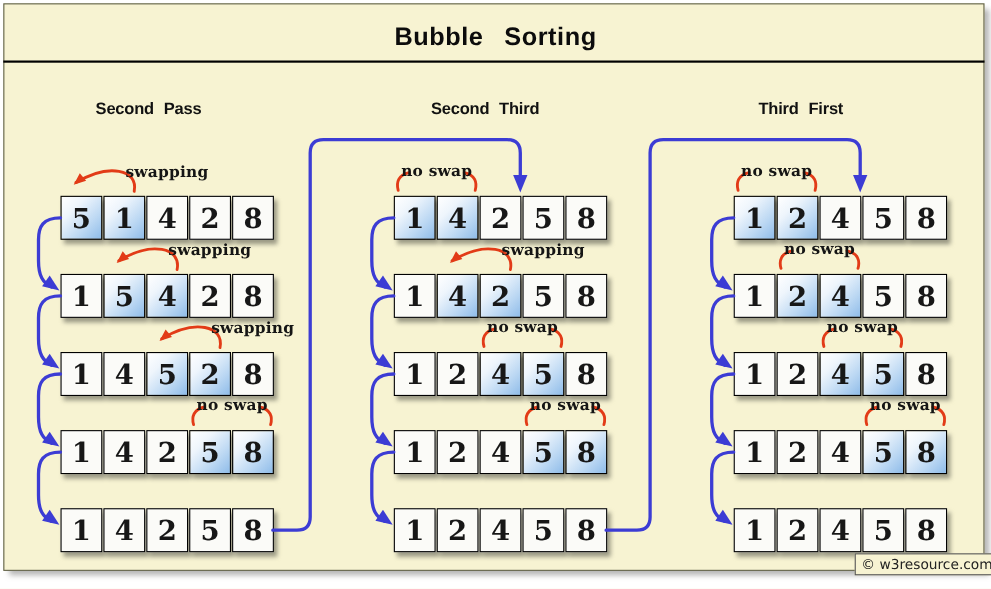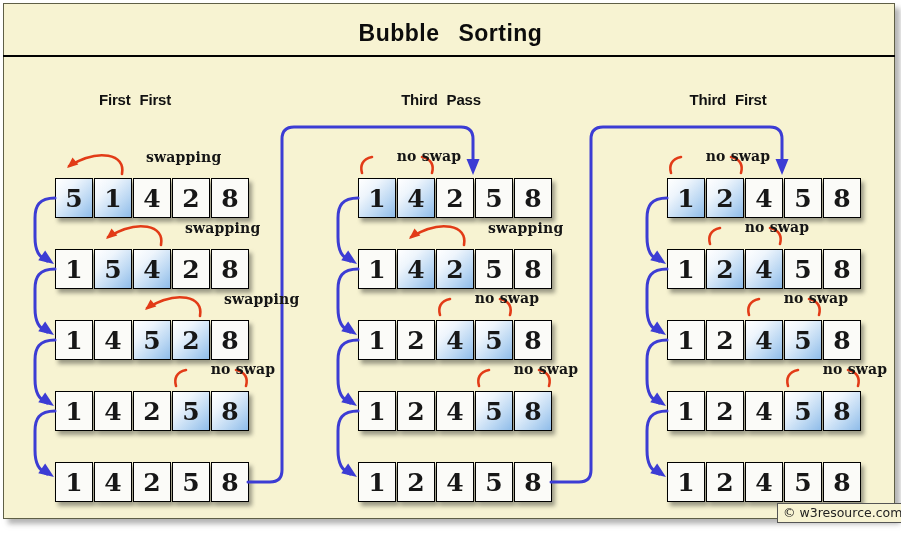--- a/index.html
+++ b/index.html
@@ -19,35 +19,35 @@
   #arrows{position:absolute;left:0;top:0;z-index:3;pointer-events:none;}
   #labels-layer{z-index:4;}
   .array-row{position:absolute;display:flex;filter:drop-shadow(3px 4px 2px rgba(105,105,90,0.65));}
   .cell{box-sizing:border-box;width:38px;height:40px;margin-right:1px;
         border:1.5px solid #000;background:#fbfbf8;
         display:flex;align-items:center;justify-content:center;
         font-family:"DejaVu Serif",serif;font-weight:700;font-size:25px;color:#171717;}
   .cell:last-child{margin-right:0;}
   .cell.hl{background:linear-gradient(135deg,#ffffff 0%,#eef5fc 30%,#bcd8f3 68%,#8fbce9 100%);}
   .ann-label{position:absolute;font-family:"DejaVu Serif",serif;font-weight:700;
-        font-size:14px;color:#151515;white-space:nowrap;letter-spacing:0.2px;margin-left:32px;}
+        font-size:14px;color:#151515;white-space:nowrap;letter-spacing:0.2px;}
   .ann-label.center{transform:translateX(-50%);}
   .watermark{position:absolute;left:777px;top:503px;z-index:5;
         font-family:"DejaVu Sans",sans-serif;font-size:12.5px;color:#222;
         border:1px solid #555;background:#f7f3d2;padding:1px 5px 2px 5px;white-space:nowrap;}
 </style>
 </head>
 <body>
 
 <div class="page">
   <div class="panel"></div>
   <div class="title">Bubble Sorting</div>
   <div class="rule"></div>
-  <div class="pass-header ph0">First First</div>
-  <div class="pass-header ph1">Third Pass</div>
+  <div class="pass-header ph0">Second Pass</div>
+  <div class="pass-header ph1">Second Third</div>
   <div class="pass-header ph2">Third First</div>
   <div id="rows-layer">
       <div class="array-row" style="left: 55px; top: 178px;">
         <div class="cell hl">5</div>
         <div class="cell hl">1</div>
         <div class="cell">4</div>
         <div class="cell">2</div>
         <div class="cell">8</div>
       </div>
       <div class="array-row" style="left: 55px; top: 249px;">

